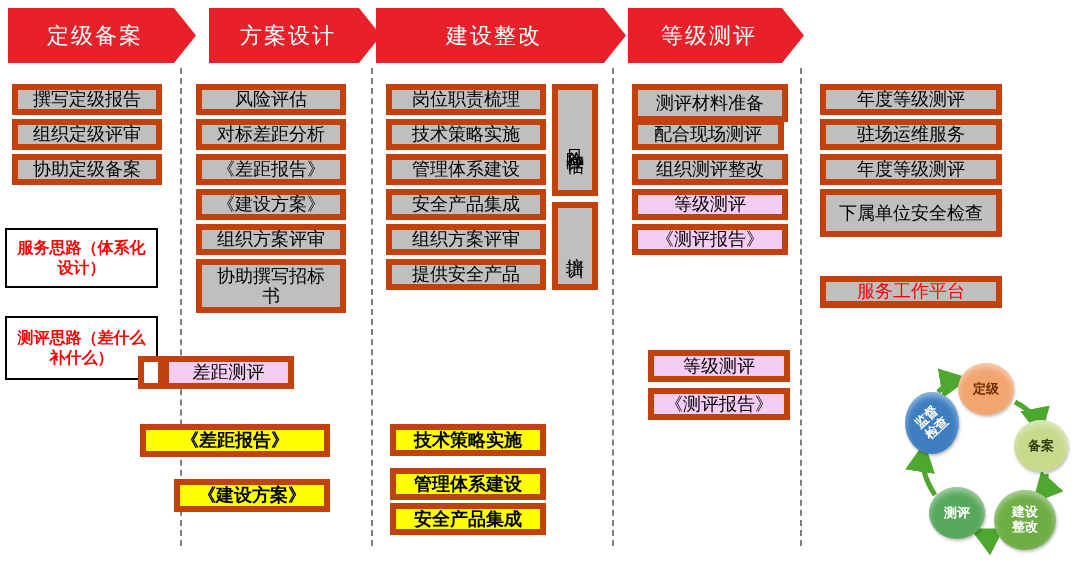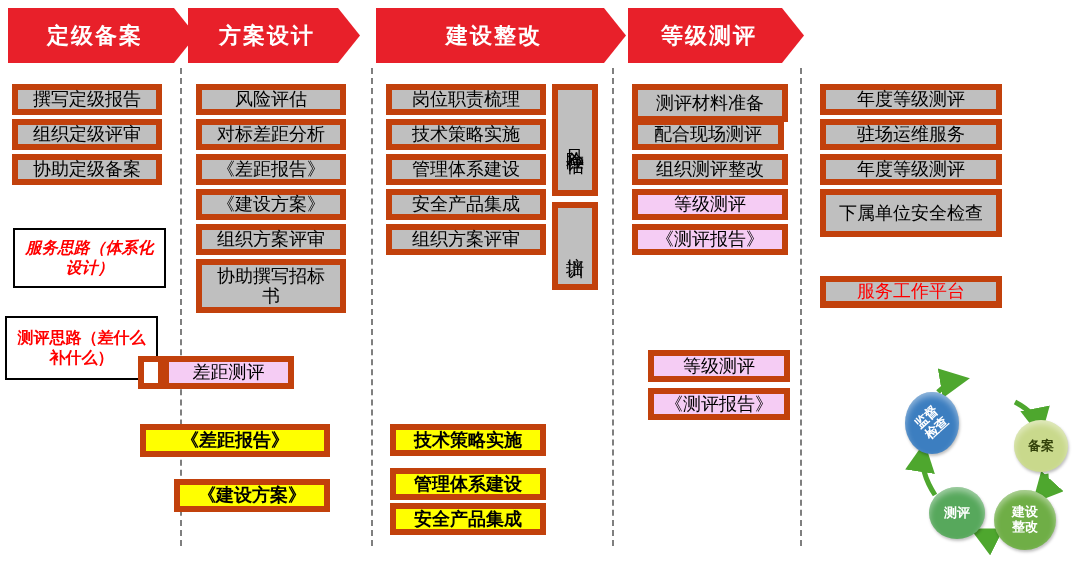--- a/index.html
+++ b/index.html
@@ -3,21 +3,21 @@
 <meta charset="utf-8">
 <style>
   html,body{margin:0;padding:0;background:#fff;}
   #canvas{
     position:relative;width:1080px;height:581px;background:#ffffff;overflow:hidden;
     font-family:"Liberation Sans","DejaVu Sans",sans-serif;
   }
   .stage-arrow{
     position:absolute;top:8px;height:55px;background:#E8202A;color:#fff;
     display:flex;align-items:center;justify-content:center;
-    font-size:22px;font-weight:bold;letter-spacing:2px;
+    font-size:22px;font-weight:normal;letter-spacing:2px;
     clip-path:polygon(0 0, calc(100% - 22px) 0, 100% 50%, calc(100% - 22px) 100%, 0 100%);
     padding-right:14px;box-sizing:border-box;
   }
   .vline{position:absolute;top:68px;height:478px;width:0;border-left:2px dashed #7f7f7f;}
   .box{
     position:absolute;background:#BFBFBF;border:6px solid #c2410c;
     display:flex;align-items:center;justify-content:center;text-align:center;
     font-size:18px;color:#000;line-height:1.12;box-sizing:border-box;
   }
   .box span{display:block;font-family:Liberation Serif, serif;}
@@ -43,34 +43,34 @@
   .dark-label{color:#6b2a00;}
   .olive-label{color:#33420a;}
   .white-label{color:#ffffff;}
 </style>
 </head>
 <body>
 
 <div id="canvas">
 
   <div class="stage-arrow" style="left:8px;width:188px;">定级备案</div>
-  <div class="stage-arrow" style="left:188px;width:172px;">方案设计</div>
+  <div class="stage-arrow" style="left:209px;width:172px;">方案设计</div>
   <div class="stage-arrow" style="left:376px;width:250px;">建设整改</div>
   <div class="stage-arrow" style="left:628px;width:176px;">等级测评</div>
 
   <div class="vline" style="left:180px;"></div>
   <div class="vline" style="left:371px;"></div>
   <div class="vline" style="left:612px;"></div>
   <div class="vline" style="left:800px;"></div>
 
   <div class="box" style="left:12px;top:84px;width:150px;height:31px;">撰写定级报告</div>
   <div class="box" style="left:12px;top:119px;width:150px;height:31px;">组织定级评审</div>
   <div class="box" style="left:12px;top:154px;width:150px;height:31px;">协助定级备案</div>
 
-  <div class="note" style="left:13px;top:228px;width:153px;height:60px;font-style:italic;">服务思路（体系化设计）</div>
+  <div class="note" style="left:5px;top:228px;width:153px;height:60px;">服务思路（体系化设计）</div>
   <div class="note" style="left:5px;top:316px;width:153px;height:64px;">测评思路（差什么补什么）</div>
 
   <div class="box" style="left:196px;top:84px;width:150px;height:31px;">风险评估</div>
   <div class="box" style="left:196px;top:119px;width:150px;height:31px;">对标差距分析</div>
   <div class="box" style="left:196px;top:154px;width:150px;height:31px;">《差距报告》</div>
   <div class="box" style="left:196px;top:189px;width:150px;height:31px;">《建设方案》</div>
   <div class="box" style="left:196px;top:224px;width:150px;height:31px;">组织方案评审</div>
   <div class="box" style="left:196px;top:259px;width:150px;height:54px;">
     <span style="max-width:118px;">协助撰写招标书</span>
   </div>
@@ -79,20 +79,21 @@
   <div class="box pink" style="left:163px;top:356px;width:131px;height:33px;">差距测评</div>
 
   <div class="box yellow" style="left:140px;top:424px;width:190px;height:33px;">《差距报告》</div>
   <div class="box yellow" style="left:174px;top:479px;width:156px;height:33px;">《建设方案》</div>
 
   <div class="box" style="left:386px;top:84px;width:160px;height:31px;">岗位职责梳理</div>
   <div class="box" style="left:386px;top:119px;width:160px;height:31px;">技术策略实施</div>
   <div class="box" style="left:386px;top:154px;width:160px;height:31px;">管理体系建设</div>
   <div class="box" style="left:386px;top:189px;width:160px;height:31px;">安全产品集成</div>
   <div class="box" style="left:386px;top:224px;width:160px;height:31px;">组织方案评审</div>
+  <div class="box" style="left:386px;top:259px;width:160px;height:31px;">提供安全产品</div>
 
   <div class="box vbox" style="left:552px;top:84px;width:46px;height:112px;">风险评估</div>
   <div class="box vbox" style="left:552px;top:202px;width:46px;height:88px;">培训</div>
 
   <div class="box yellow" style="left:390px;top:424px;width:156px;height:32px;">技术策略实施</div>
   <div class="box yellow" style="left:390px;top:468px;width:156px;height:32px;">管理体系建设</div>
   <div class="box yellow" style="left:390px;top:503px;width:156px;height:32px;">安全产品集成</div>
 
   <div class="box" style="left:632px;top:84px;width:156px;height:38px;">测评材料准备</div>
   <div class="box" style="left:632px;top:119px;width:152px;height:31px;">配合现场测评</div>
@@ -118,20 +119,21 @@
         <path d="M0,0 L6,3 L0,6 Z" fill="#4EA72E"></path>
       </marker>
     </defs>
     <path d="M140,62 Q161,73 164,88" fill="none" stroke="#4EA72E" stroke-width="5" marker-end="url(#ah)"></path>
     <path d="M171,134 Q173,146 164,156" fill="none" stroke="#4EA72E" stroke-width="5" marker-end="url(#ah)"></path>
     <path d="M120,192 Q112,197 104,193" fill="none" stroke="#4EA72E" stroke-width="5" marker-end="url(#ah)"></path>
     <path d="M60,155 Q45,132 48,112" fill="none" stroke="#4EA72E" stroke-width="5" marker-end="url(#ah)"></path>
     <path d="M63,52 Q73,42 85,40" fill="none" stroke="#4EA72E" stroke-width="5" marker-end="url(#ah)"></path>
   </svg>
 
+  <div class="cycle-node dark-label" style="left: 958px; top: 363px; width: 56px; height: 52px; background-color: rgb(242, 165, 111);">定级</div>
   <div class="cycle-node olive-label" style="left: 1014px; top: 420px; width: 54px; height: 52px; background-color: rgb(201, 217, 140);">备案</div>
   <div class="cycle-node white-label" style="left: 994px; top: 490px; width: 62px; height: 60px; background-color: rgb(111, 174, 70);">
     <span style="max-width:34px;">建设整改</span>
   </div>
   <div class="cycle-node white-label" style="left: 929px; top: 487px; width: 56px; height: 52px; background-color: rgb(87, 168, 92);">测评</div>
   <div class="cycle-node white-label" style="left: 905px; top: 392px; width: 54px; height: 62px; background-color: rgb(60, 126, 192);">
     <span class="rot" style="max-width:30px;display:block;">监督检查</span>
   </div>
 
 </div>

